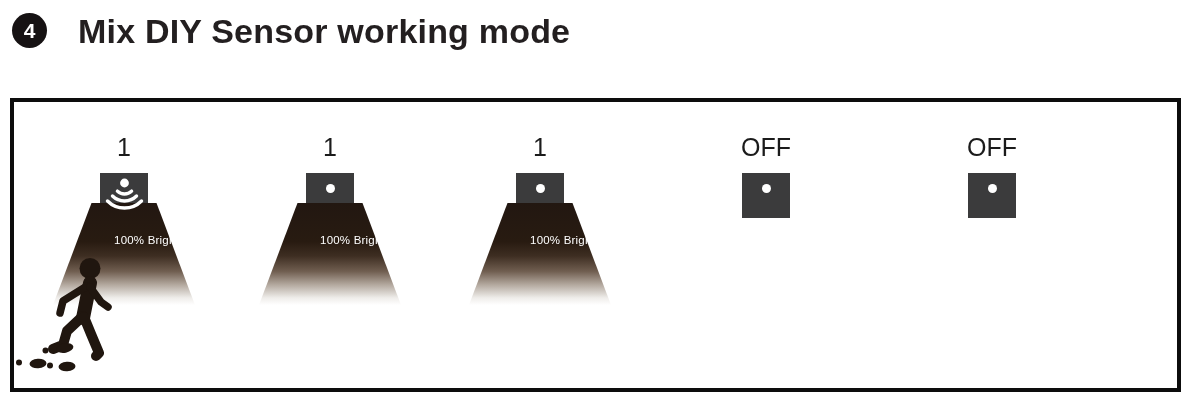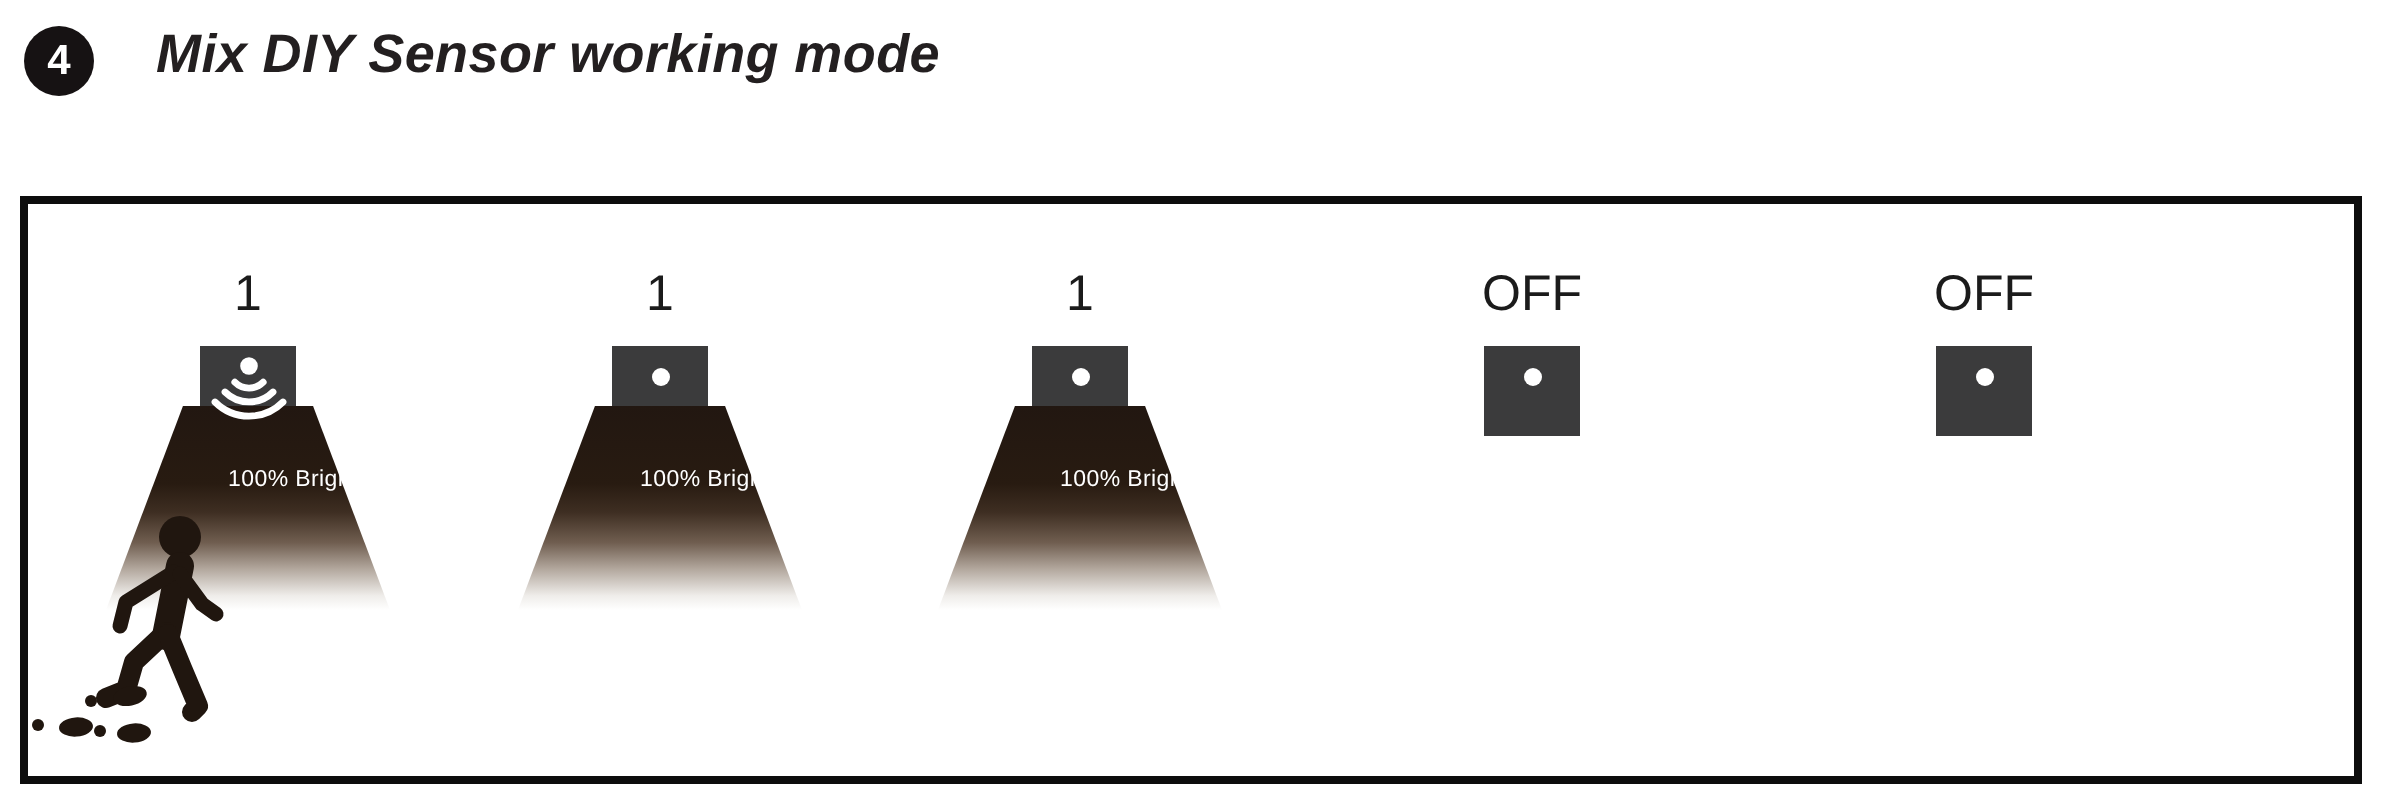--- a/index.html
+++ b/index.html
@@ -3,22 +3,22 @@
 <meta charset="utf-8">
 <style>
   html,body{margin:0;padding:0;background:#fff;}
   .page{position:relative;width:1200px;height:404px;background:#ffffff;
         font-family:"Liberation Sans",sans-serif;overflow:hidden;}
 
   
   .badge{position:absolute;left:12px;top:13px;width:35px;height:35px;background:#161213;
          border-radius:50%;display:flex;align-items:center;justify-content:center;
          color:#fff;font-size:21px;font-weight:bold;}
-  .title{position:absolute;left:78px;top:12px;margin:0;font-size:27px;font-weight:bold;
-         color:#231f20;letter-spacing:.2px;white-space:nowrap;font-style:italic;}
+  .title{position:absolute;left:78px;top:12px;margin:0;font-size:34px;font-weight:bold;
+         color:#231f20;letter-spacing:.2px;white-space:nowrap;}
 
   
   .panel{position:absolute;left:10px;top:98px;width:1171px;height:294px;
          border:4px solid #0d0d0d;box-sizing:border-box;background:#fff;}
 
   
   .unit{position:absolute;top:29px;width:160px;height:255px;}
   .u1{left:30px}.u2{left:236px}.u3{left:446px}.u4{left:672px}.u5{left:898px}
 
   .unit-label{position:absolute;top:4px;left:0;width:100%;text-align:center;

